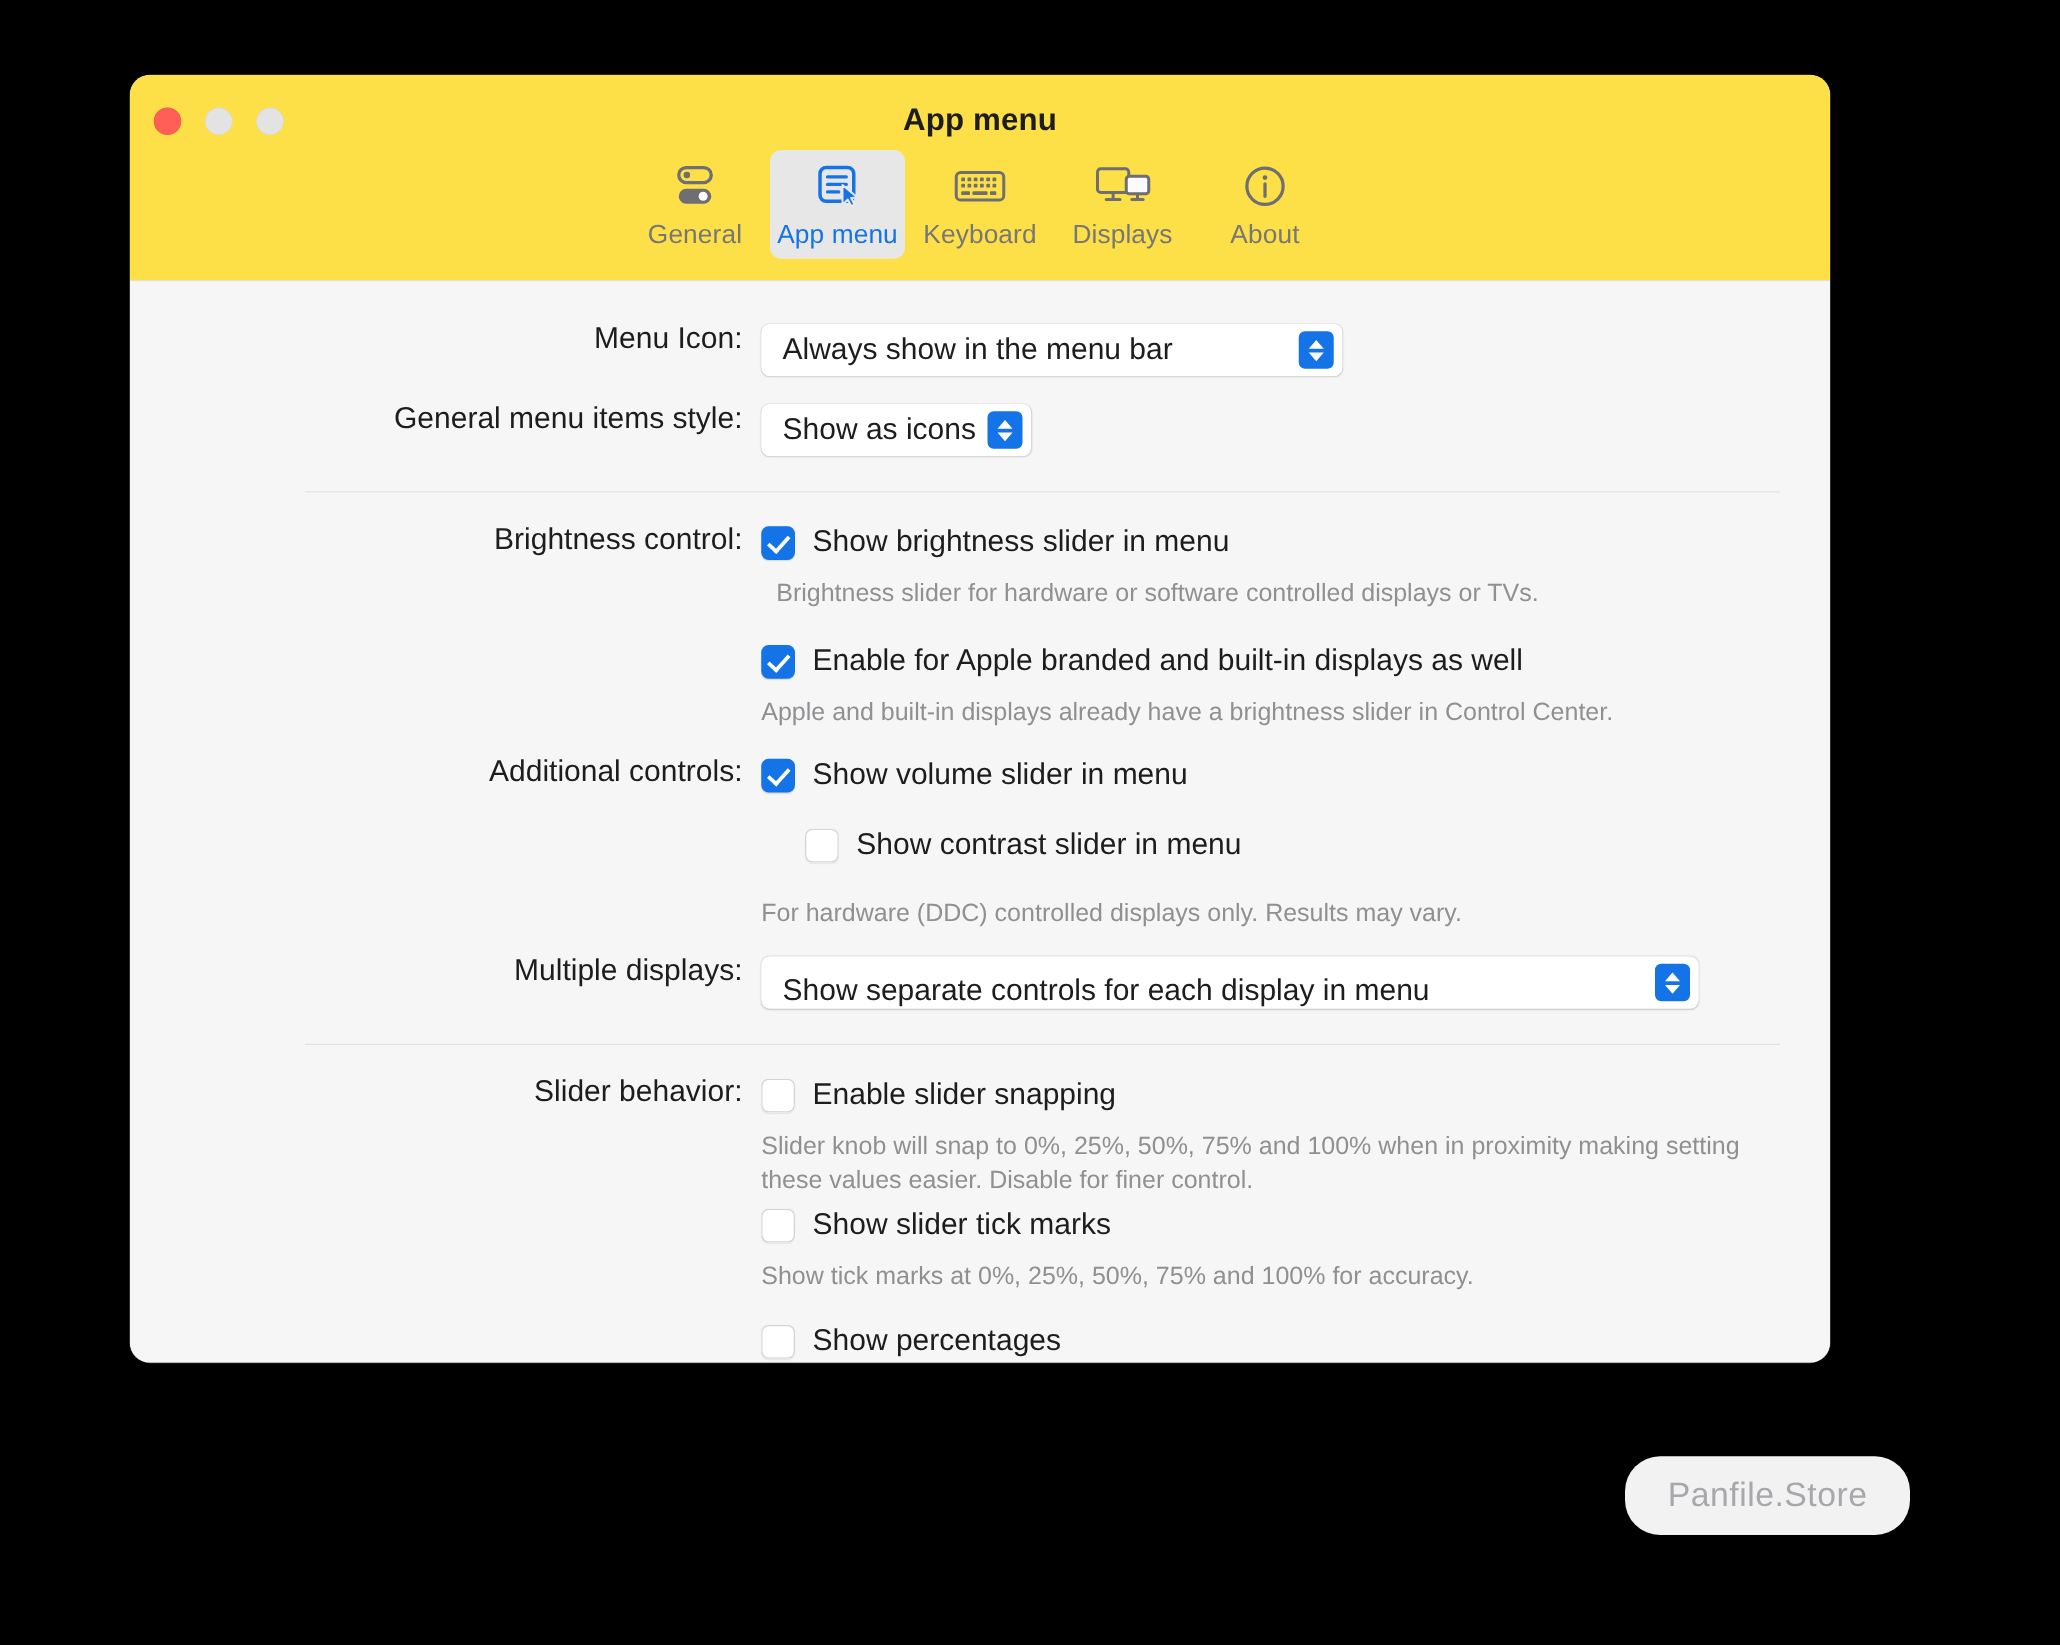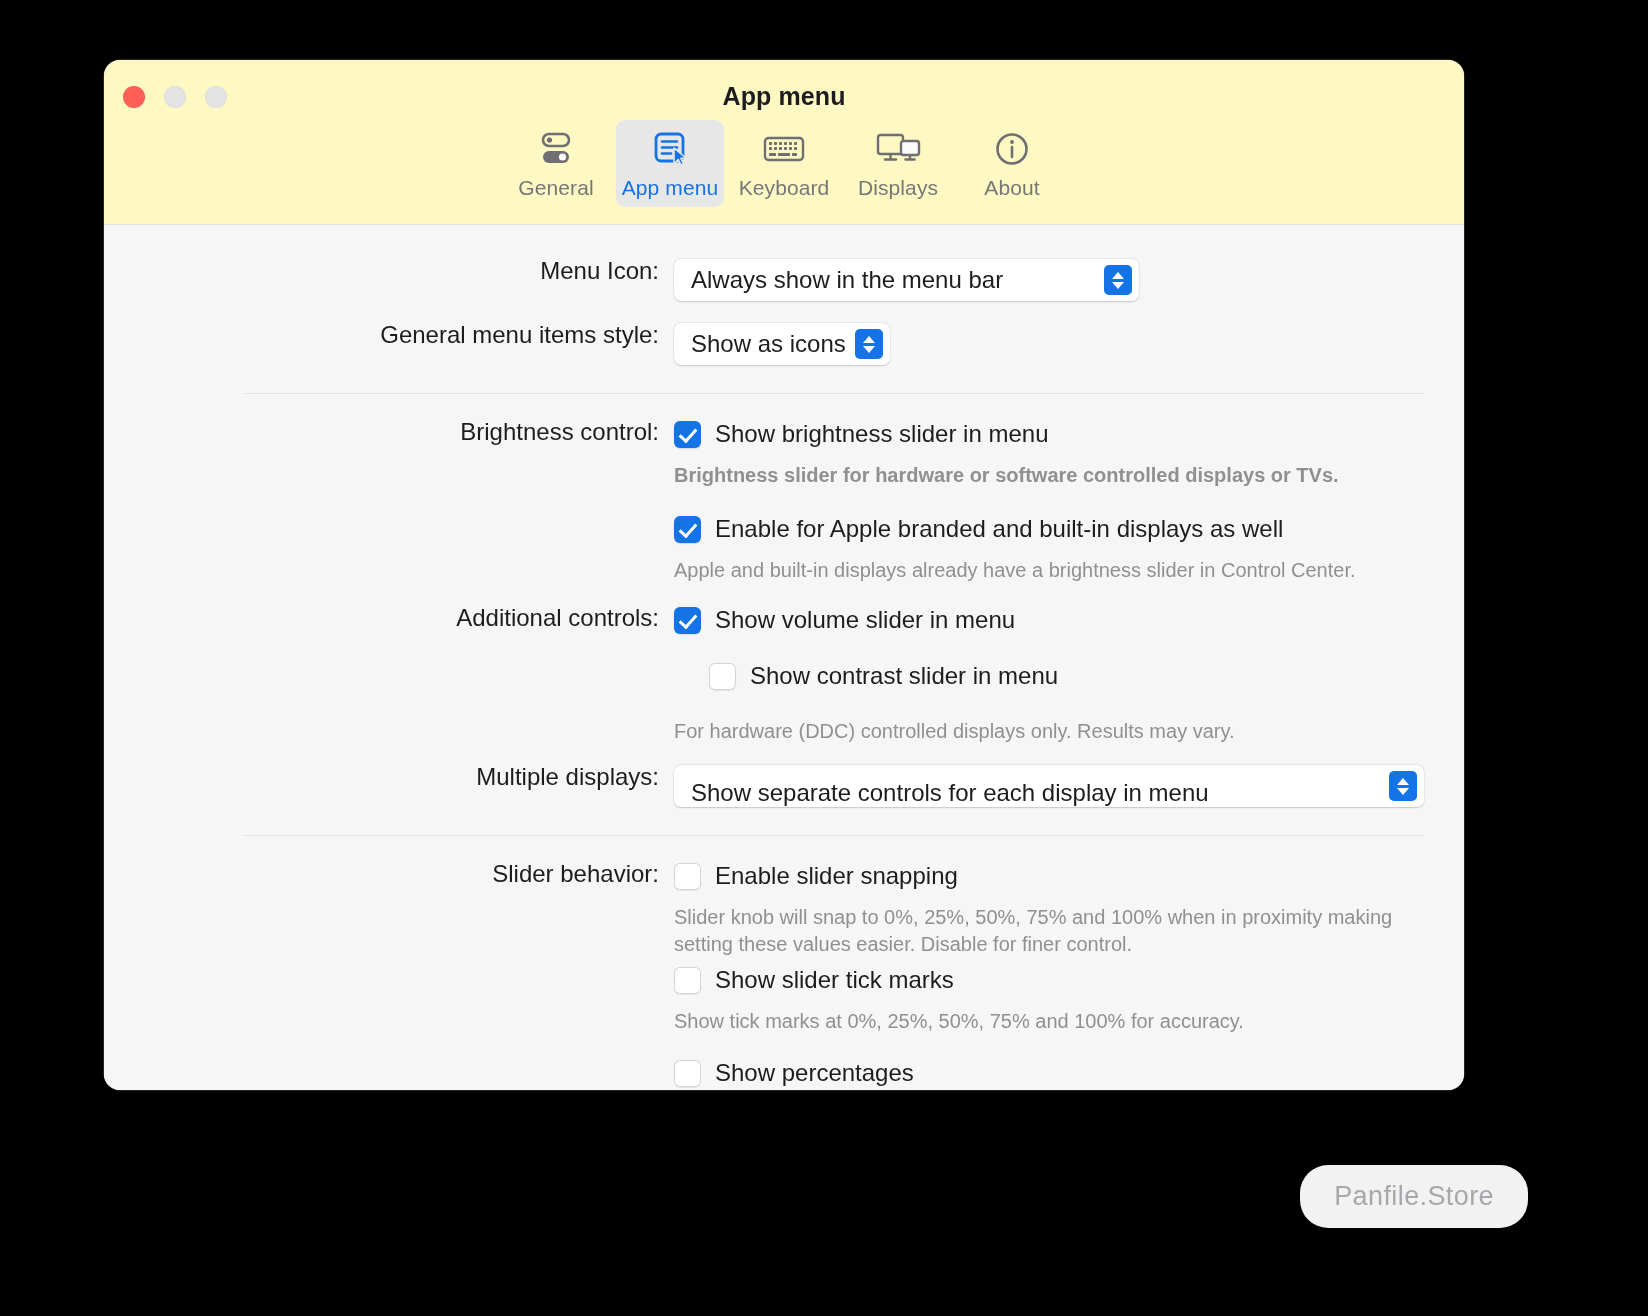--- a/index.html
+++ b/index.html
@@ -23,21 +23,21 @@
                 0 22px 60px rgba(0,0,0,0.55);
     overflow: hidden;
     display: flex;
     flex-direction: column;
   }
 
   
   .titlebar {
     position: relative;
     height: 165px;
-    background: #fef9c3;
+    background: #fde047;
     border-bottom: 1px solid #e0e0e0;
     flex: none;
   }
 
   .traffic {
     position: absolute;
     left: 19px; top: 26px;
     display: flex;
     gap: 19px;
   }
@@ -101,29 +101,28 @@
     padding: 34px 0 0 0;
     position: relative;
   }
 
   .row {
     display: flex;
     align-items: flex-start;
     padding: 0 40px 0 0;
   }
   .lbl {
-    width: 555px;
+    width: 505px;
     flex: none;
     text-align: right;
     font-size: 24px;
     color: #1d1d1f;
     padding-right: 15px;
     line-height: 1.0;
     white-space: nowrap;
-    margin-left: 15px;
   }
   .ctl { flex: 1; min-width: 0; }
 
   
   .popup {
     position: relative;
     display: inline-flex;
     align-items: center;
     height: 42px;
     background: #ffffff;
@@ -345,21 +344,21 @@
 
     <div class="divider"></div>
 
     <div class="row" style="margin-top:26px;">
       <div class="lbl">Brightness control:</div>
       <div class="ctl">
         <div class="check-row">
           <span class="box on"></span>
           <span class="check-label">Show brightness slider in menu</span>
         </div>
-        <div class="hint" style="margin:14px 0 26px 0;font-weight:bold;">Brightness slider for hardware or software controlled displays or TVs.</div>
+        <div class="hint" style="margin:14px 0 26px 12px;">Brightness slider for hardware or software controlled displays or TVs.</div>
 
         <div class="check-row">
           <span class="box on"></span>
           <span class="check-label">Enable for Apple branded and built-in displays as well</span>
         </div>
         <div class="hint" style="margin:14px 0 0 0;">Apple and built-in displays already have a brightness slider in Control Center.</div>
       </div>
     </div>
 
     <div class="row" style="margin-top:22px;">

